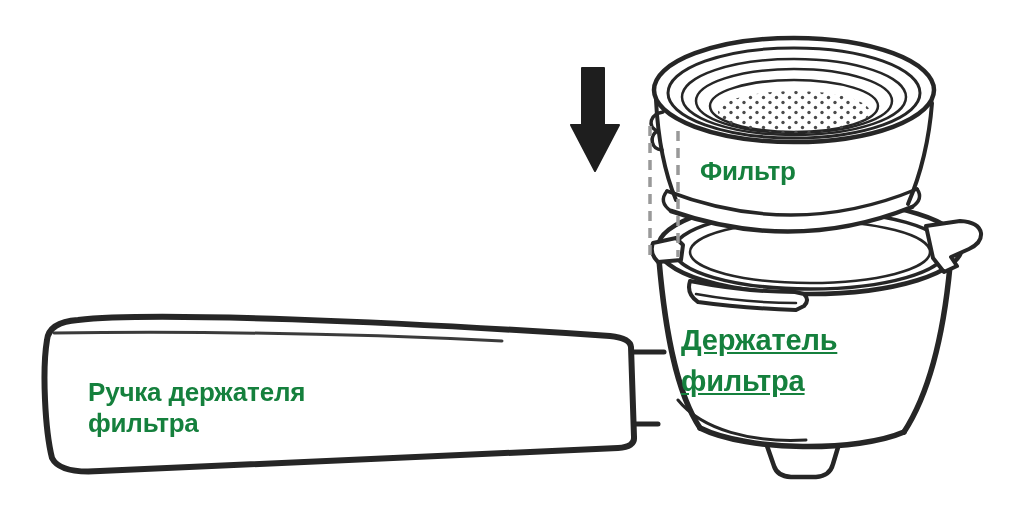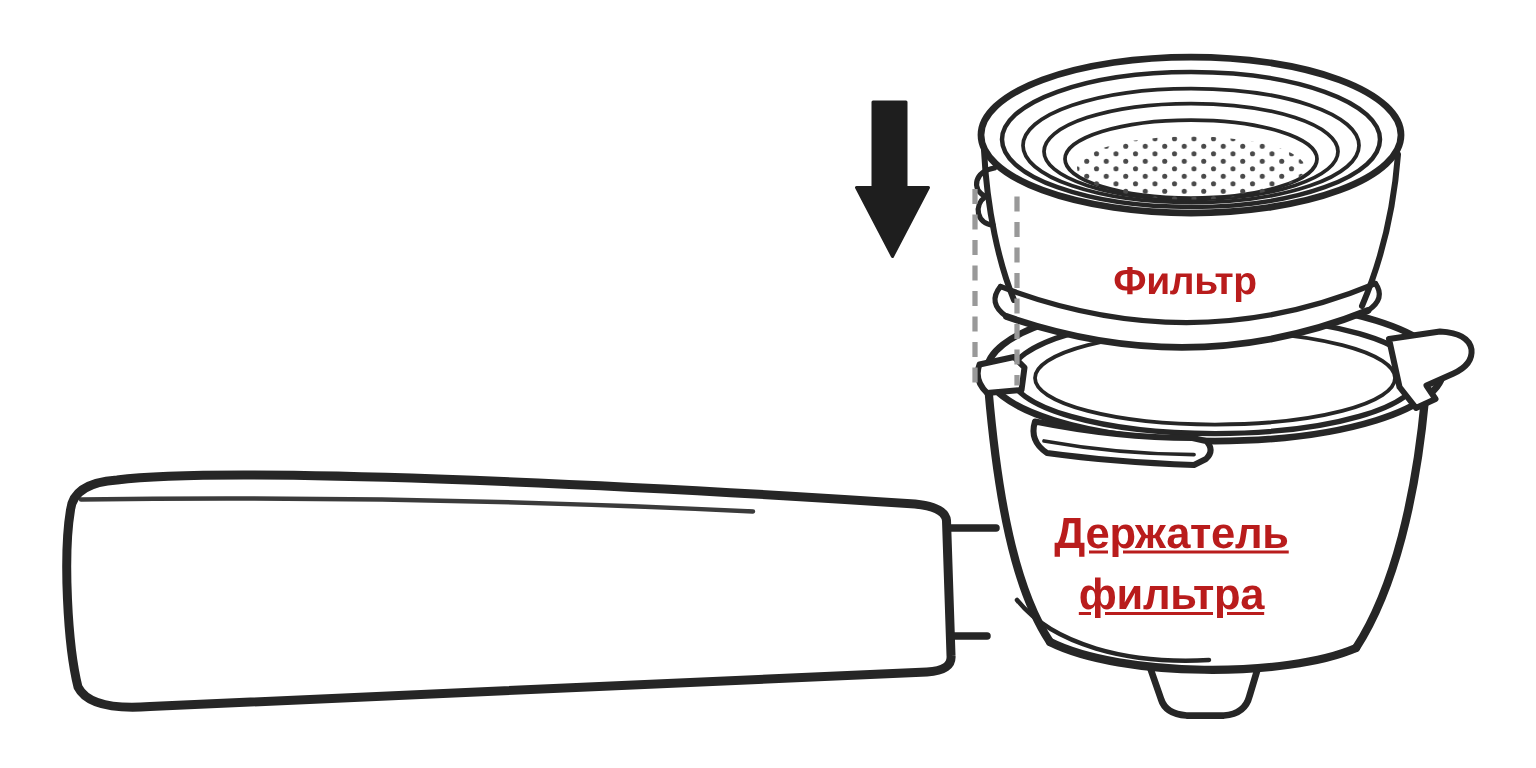--- a/index.html
+++ b/index.html
@@ -7,27 +7,26 @@
     position: relative;
     width: 1024px;
     height: 512px;
     background: #ffffff;
     overflow: hidden;
     font-family: "Liberation Sans", sans-serif;
   }
   .canvas svg { position: absolute; left: 0; top: 0; }
   .label {
     position: absolute;
-    color: #b91c1c;
+    color: #15803d;
     font-weight: 600;
-    text-align: center;
+    text-align: left;
     white-space: pre-line;
     letter-spacing: -0.2px;
     user-select: none;
-    margin-top: 16px;
   }
   .label-filter  { left: 700px; top: 156px; width: 180px; font-size: 26px; }
   .label-holder  { left: 681px; top: 320px; width: 200px; font-size: 29px; line-height: 41px; text-decoration: underline; }
   .label-handle  { left:  88px; top: 377px; width: 315px; font-size: 26px; }
 </style>
 </head>
 <body>
 
 <div class="canvas">
 
@@ -111,14 +110,15 @@
       <line x1="650" y1="126" x2="650" y2="258"></line>
       <line x1="678" y1="131" x2="678" y2="257"></line>
     </g>
   </svg>
 
   <div class="label label-filter">Фильтр</div>
 
   <div class="label label-holder">Держатель
 фильтра</div>
 
+  <div class="label label-handle">Ручка держателя фильтра</div>
 
 </div>
 
 </body></html>

